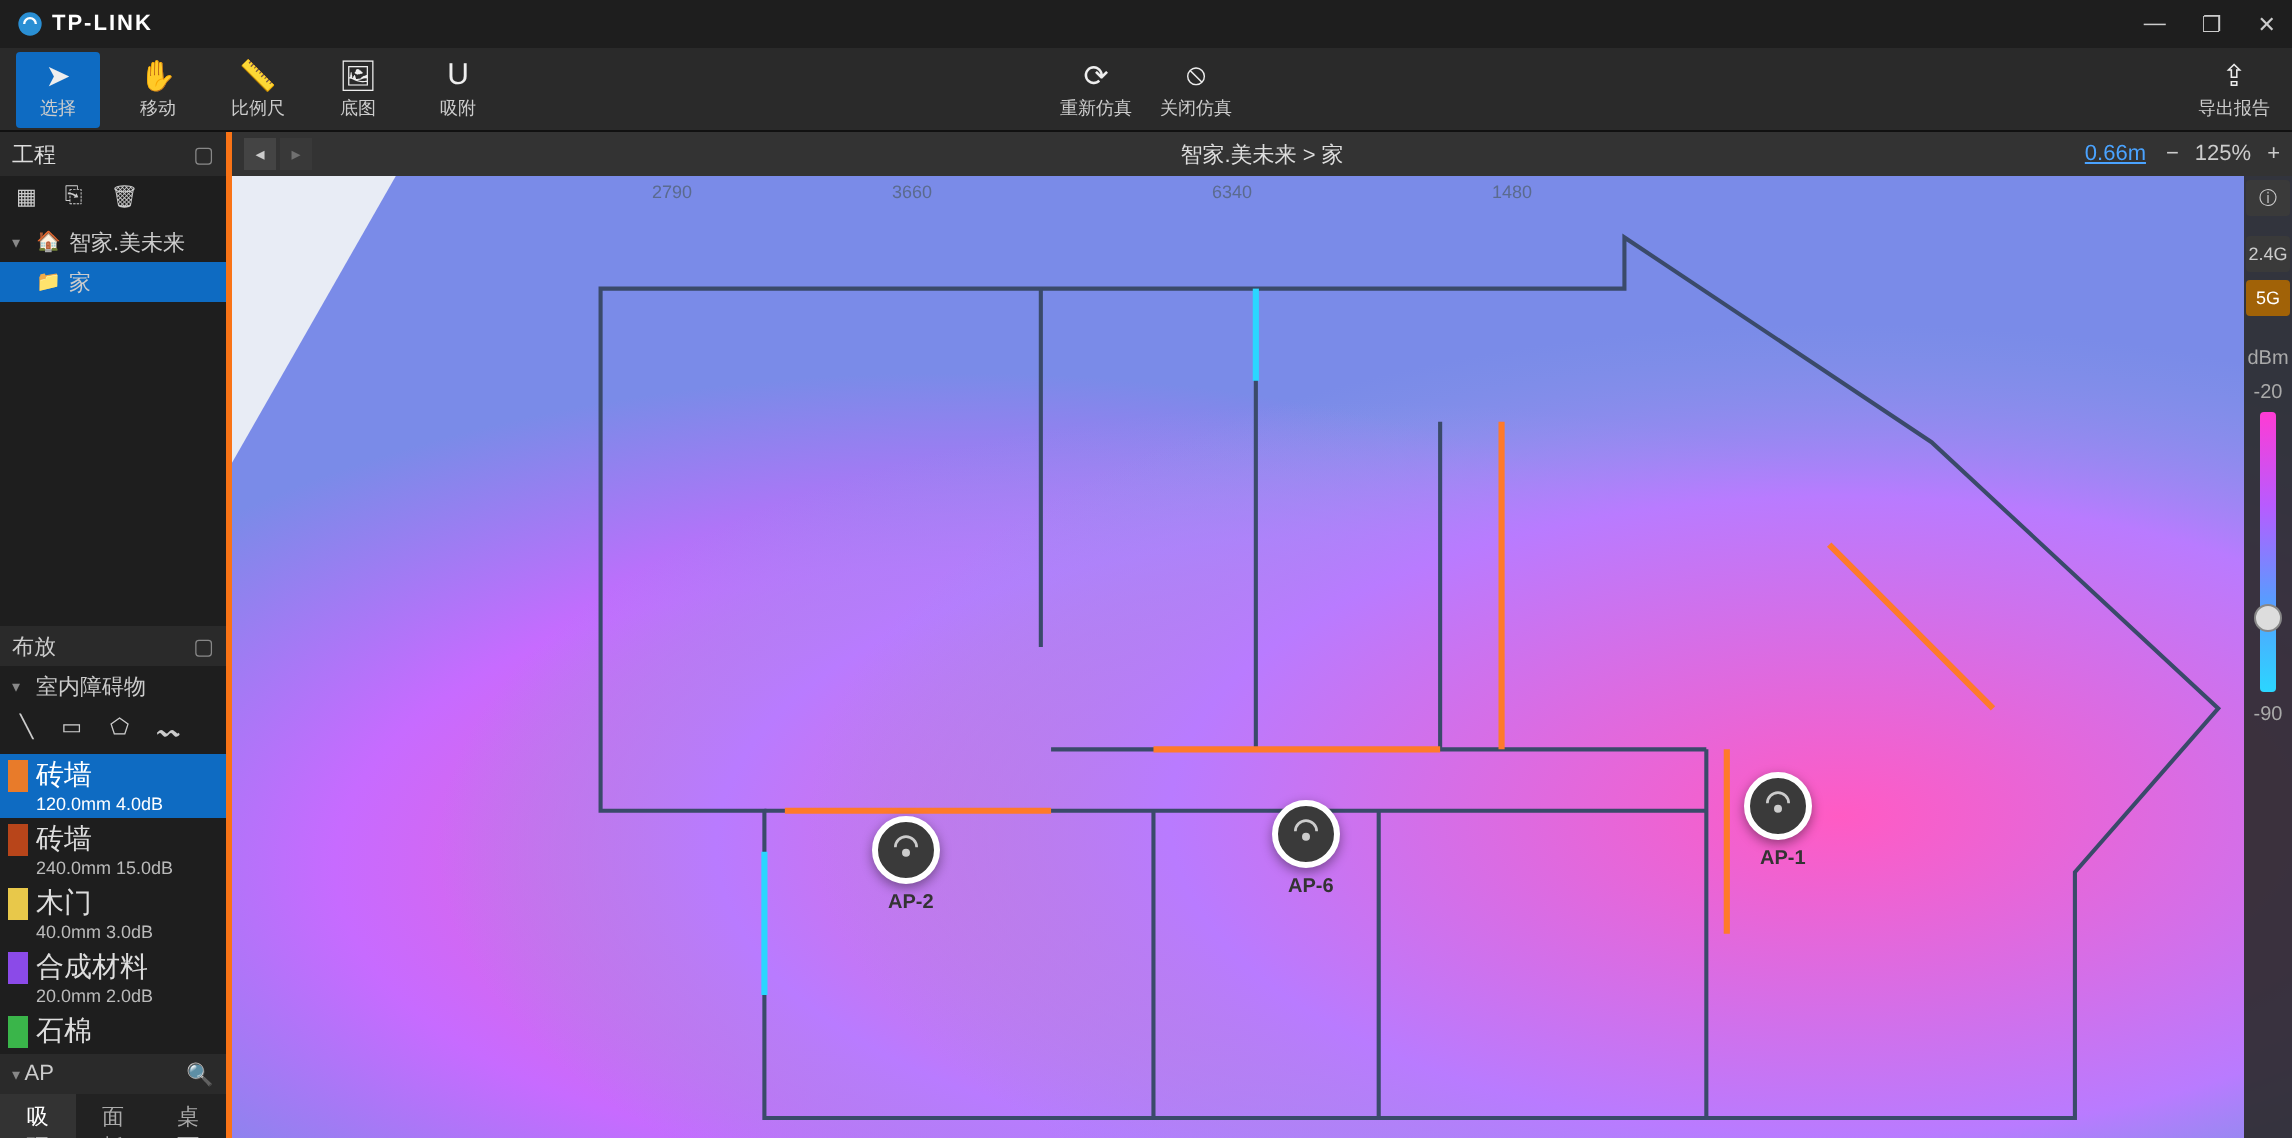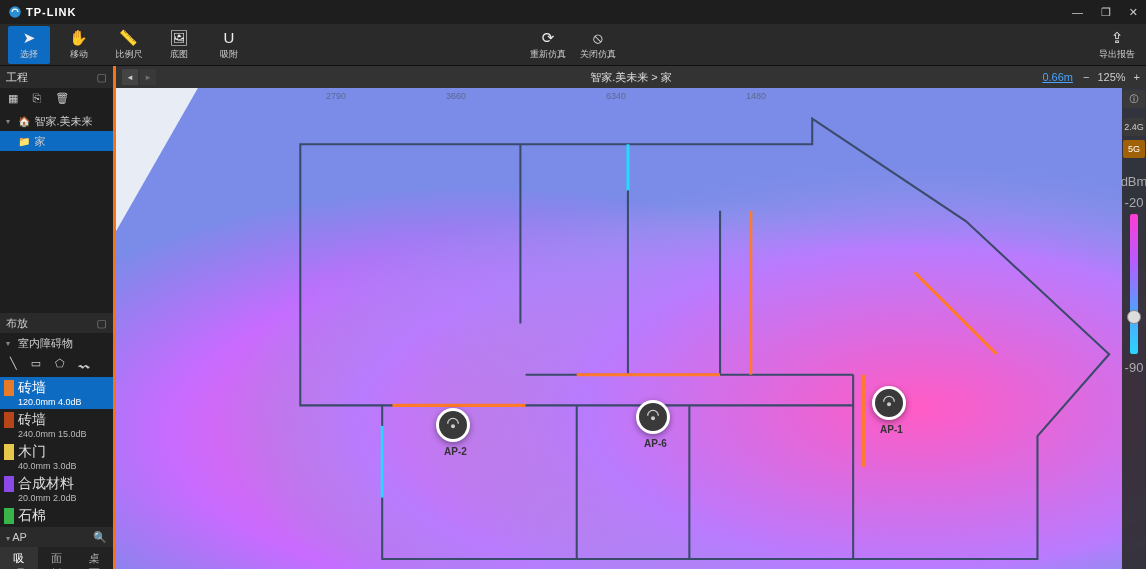--- a/index.html
+++ b/index.html
@@ -57,21 +57,21 @@
 .zoom-ctrl span { cursor: pointer; }
 .canvas { flex: 1; position: relative; overflow: hidden; background: #a8b5e0; }
 .heatmap { position: absolute; inset: 0; }
 .fp-dims { position: absolute; color: #5b6b8f; font-size: 9px; }
 .ap-marker { position: absolute; width: 34px; height: 34px; background: #3a3a3a; border: 3px solid #fff; border-radius: 50%; display: flex; align-items: center; justify-content: center; box-shadow: 0 2px 6px rgba(0,0,0,.4); }
 .ap-marker svg { width: 16px; height: 16px; }
 .ap-label { position: absolute; color: #333; font-size: 10px; font-weight: bold; }
 .right-rail { position: absolute; right: 0; top: 0; bottom: 0; width: 24px; display: flex; flex-direction: column; align-items: center; background: rgba(42,42,42,.9); }
 .rail-btn { width: 22px; height: 18px; margin: 2px 0; background: #3a3a3a; display: flex; align-items: center; justify-content: center; font-size: 9px; cursor: pointer; border-radius: 2px; }
 .rail-btn.active { background: #a16207; color: #fff; }
-.rail-label { font-size: 13px; color: #aaa; margin: 4px 0 2px; }
+.rail-label { font-size: 10px; color: #aaa; margin: 4px 0 2px; }
 .gradient-bar { width: 8px; flex: 0 0 140px; background: linear-gradient(to bottom, #ff3bd4, #b85bff, #5a9bff, #2bd6ff); border-radius: 2px; position: relative; margin: 2px 0; }
 .grad-handle { position: absolute; left: -3px; width: 14px; height: 14px; background: #ddd; border-radius: 50%; border: 1px solid #888; cursor: pointer; }
 </style>
 </head>
 <body>
 
 <div class="titlebar">
   <div class="logo">
     <svg viewBox="0 0 24 24">
         <circle cx="12" cy="12" r="10" fill="#2a8fd4"></circle>

